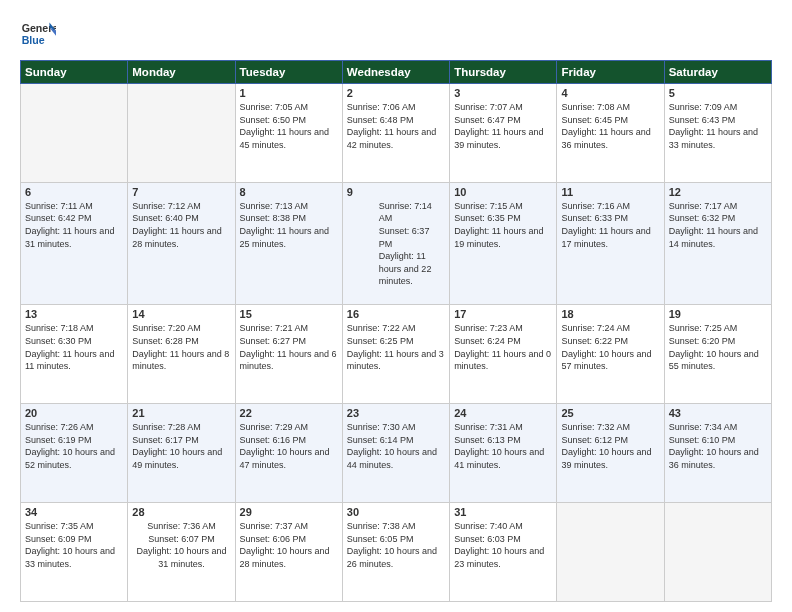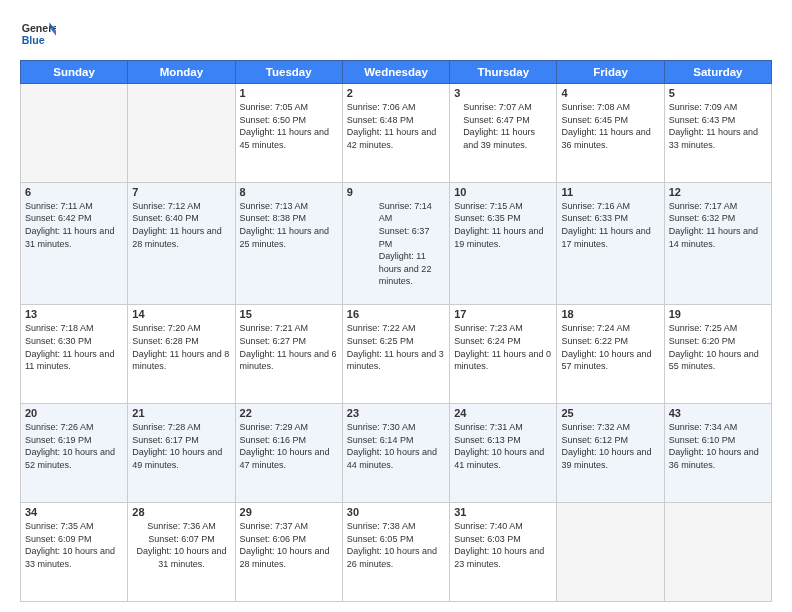--- a/index.html
+++ b/index.html
@@ -47,26 +47,26 @@
       margin-top: 2px;
     }
     .calendar {
       flex: 1;
       border: 1px solid #ccc;
       border-collapse: collapse;
       width: 100%;
       table-layout: fixed;
     }
     .calendar th {
-      background: #3b82f6;
+      background: #14532d;
       color: #fff;
       font-size: 11.5px;
       font-weight: bold;
       padding: 5px 4px;
-      text-align: center;
+      text-align: left;
       border: 1px solid #3a62aa;
     }
     .calendar td {
       border: 1px solid #ccc;
       vertical-align: top;
       padding: 3px 4px;
       font-size: 9.5px;
       color: #333;
       height: 88px;
     }
@@ -128,21 +128,21 @@
 Daylight: 11 hours and 45 minutes.</div>
           </td>
           <td>
             <span class="day-num">2</span>
             <div class="day-info" style="white-space: pre-line;">Sunrise: 7:06 AM
 Sunset: 6:48 PM
 Daylight: 11 hours and 42 minutes.</div>
           </td>
           <td>
             <span class="day-num">3</span>
-            <div class="day-info" style="white-space: pre-line; margin-left: 9px;">Sunrise: 7:07 AM
+            <div class="day-info" style="white-space: pre-line;">Sunrise: 7:07 AM
 Sunset: 6:47 PM
 Daylight: 11 hours and 39 minutes.</div>
           </td>
           <td>
             <span class="day-num">4</span>
             <div class="day-info" style="white-space: pre-line;">Sunrise: 7:08 AM
 Sunset: 6:45 PM
 Daylight: 11 hours and 36 minutes.</div>
           </td>
           <td>

